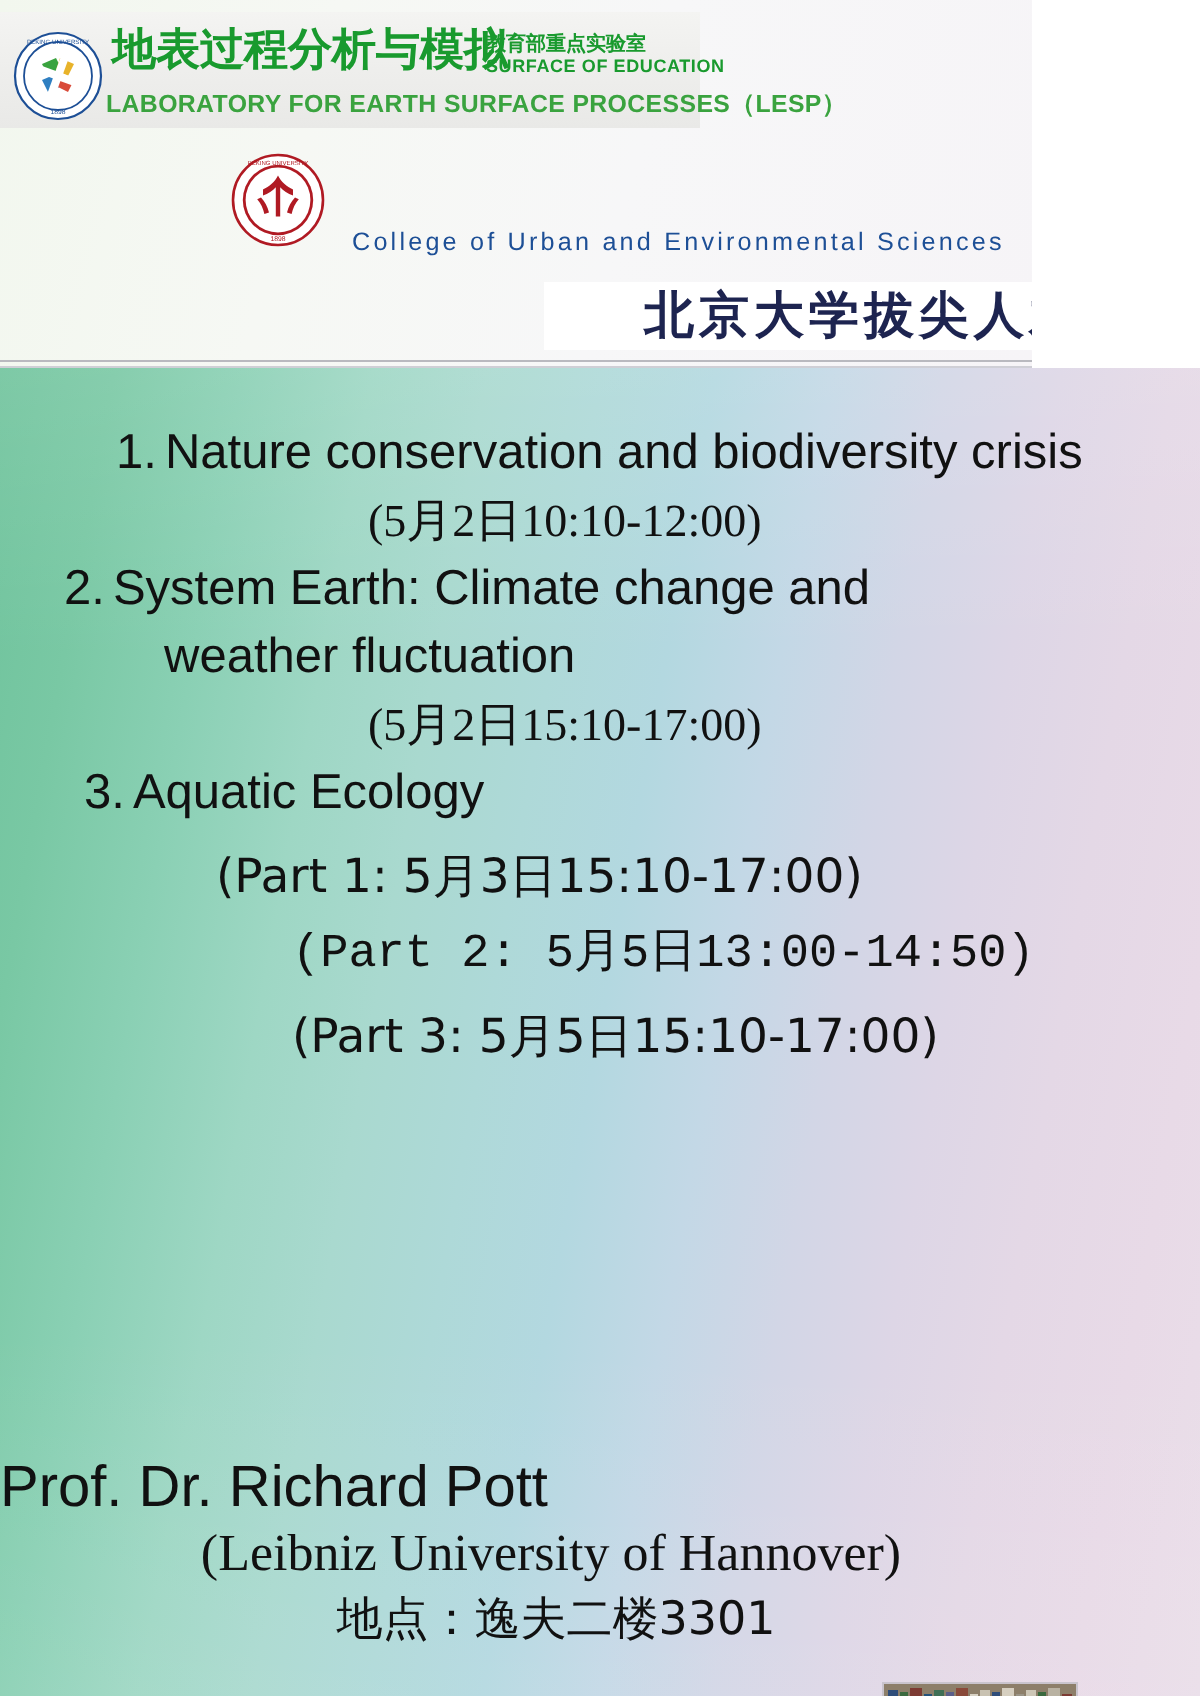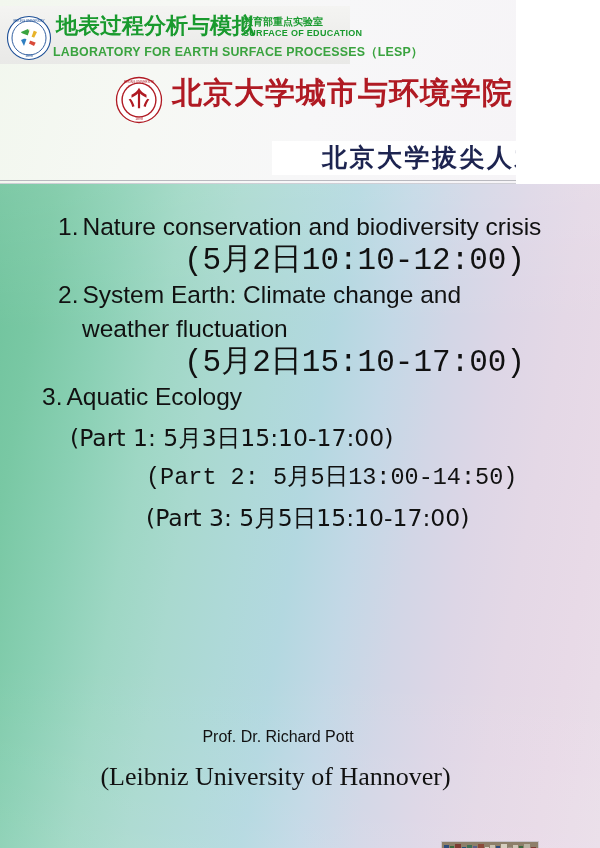--- a/index.html
+++ b/index.html
@@ -191,44 +191,44 @@
   }
   .lec-title .num { margin-right: 4px; }
   .lec-cont {
     font-size: 24.5px;
     line-height: 34px;
     color: #111111;
     font-family: "Liberation Sans", sans-serif;
     white-space: nowrap;
   }
   .lec-time {
-    font-size: 31px;
+    font-size: 23px;
     line-height: 34px;
     color: #111111;
-    font-family: Liberation Mono, monospace;
+    font-family: Liberation Serif, serif;
     white-space: nowrap;
   }
   .lec-part {
     font-size: 23.5px;
     line-height: 40px;
     color: #111111;
     font-family: "DejaVu Sans", sans-serif;
     white-space: nowrap;
   }
 
   .row { position: relative; }
 
   
   .speaker-name {
     position: absolute;
     left: 0; top: 544px;
     width: 600px;
-    text-align: center;
+    text-align: left;
     padding-right: 44px;
-    font-size: 16px;
+    font-size: 29px;
     color: #111111;
     font-family: "Liberation Sans", sans-serif;
     white-space: nowrap;
   }
   .speaker-affil {
     position: absolute;
     left: 0; top: 578px;
     width: 595px;
     text-align: center;
     padding-right: 44px;
@@ -299,21 +299,21 @@
         <circle cx="24" cy="24" r="16.2" fill="#ffffff"></circle>
         <g fill="#b01a23">
           <path d="M24 11.8 c-1.5 3.2 -4.4 5.6 -7.5 6.9 l0 3.0 c2.6 -0.9 4.9 -2.4 6.4 -4.1 l0 14.6 l2.2 0 l0 -14.6 c1.5 1.7 3.8 3.2 6.4 4.1 l0 -3.0 c-3.1 -1.3 -6.0 -3.7 -7.5 -6.9 z"></path>
           <path d="M13.6 23.6 c1.8 2.0 3.0 4.6 3.6 7.4 l2.3 -0.8 c-0.7 -2.9 -2.1 -5.5 -4.0 -7.5 z"></path>
           <path d="M34.4 23.6 l-1.9 -0.9 c-1.9 2.0 -3.3 4.6 -4.0 7.5 l2.3 0.8 c0.6 -2.8 1.8 -5.4 3.6 -7.4 z"></path>
         </g>
         <text x="24" y="6.6" font-size="3.0" fill="#b01a23" text-anchor="middle" font-family="Liberation Sans, sans-serif">PEKING UNIVERSITY</text>
         <text x="24" y="44.4" font-size="3.4" fill="#b01a23" text-anchor="middle" font-family="Liberation Sans, sans-serif">1898</text>
       </svg>
     </div>
-    <div class="college-cn">北京大学城市与环境学院</div>
+    <div class="college-en">College of Urban and Environmental Sciences</div>
 
     <div class="title-band"></div>
     <div class="title-text">北京大学拔尖人才计划</div>
 
     <div class="header-rule"></div>
     <div class="header-rule2"></div>
   </div>
 
   <div class="body-area">
     <div class="body-sheen"></div>
@@ -321,40 +321,41 @@
     <div class="list">
 
       <div class="row">
         <div class="lec-title" style="margin-left:58px;">
           <span class="num">1.</span><span>Nature conservation and biodiversity crisis</span>
         </div>
         <div class="lec-time" style="margin-left:184px;">(5月2日10:10-12:00)</div>
       </div>
 
       <div class="row">
-        <div class="lec-title" style="margin-left:58px;">
+        <div class="lec-title" style="margin-left:32px;">
           <span class="num">2.</span><span>System Earth: Climate change and</span>
         </div>
         <div class="lec-cont" style="margin-left:82px;">weather fluctuation</div>
         <div class="lec-time" style="margin-left:184px;">(5月2日15:10-17:00)</div>
       </div>
 
       <div class="row">
         <div class="lec-title" style="margin-left:42px;">
           <span class="num">3.</span><span>Aquatic Ecology</span>
         </div>
-        <div class="lec-part" style="margin-left:70px;margin-top:4px;">(Part 1: 5月3日15:10-17:00)</div>
+        <div class="lec-part" style="margin-left:108px;margin-top:4px;">(Part 1: 5月3日15:10-17:00)</div>
         <div class="lec-part" style="margin-left:146px;font-family:Liberation Mono, monospace;">(Part 2: 5月5日13:00-14:50)</div>
         <div class="lec-part" style="margin-left:146px;">(Part 3: 5月5日15:10-17:00)</div>
       </div>
 
     </div>
 
     <div class="speaker-name">Prof. Dr. Richard Pott</div>
     <div class="speaker-affil">(Leibniz University of Hannover)</div>
+    <div class="venue">地点：逸夫二楼3301</div>
 
     <div class="portrait">
       <svg width="96" height="134" viewBox="0 0 96 134">
 
         <rect x="0" y="0" width="96" height="134" fill="#b9aa92"></rect>
         <rect x="0" y="0" width="96" height="26" fill="#8d7f6a"></rect>
         <g>
           <rect x="2" y="3" width="5" height="21" fill="#2f4d7a"></rect>
           <rect x="8" y="4" width="4" height="20" fill="#3a6a3f"></rect>
           <rect x="13" y="2" width="6" height="22" fill="#7d3b33"></rect>

